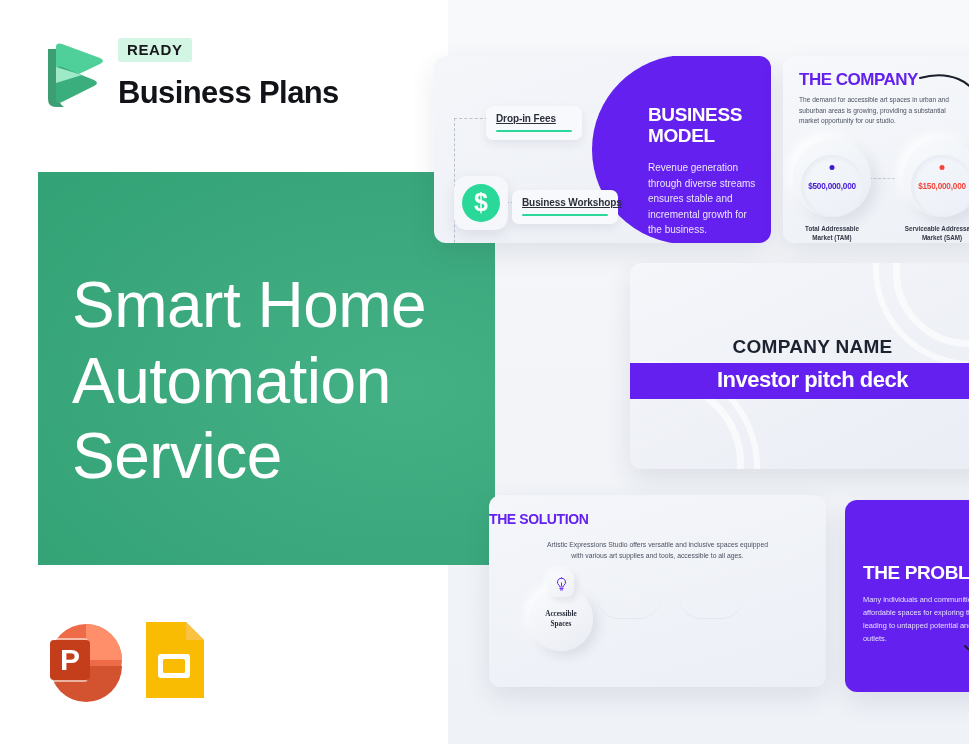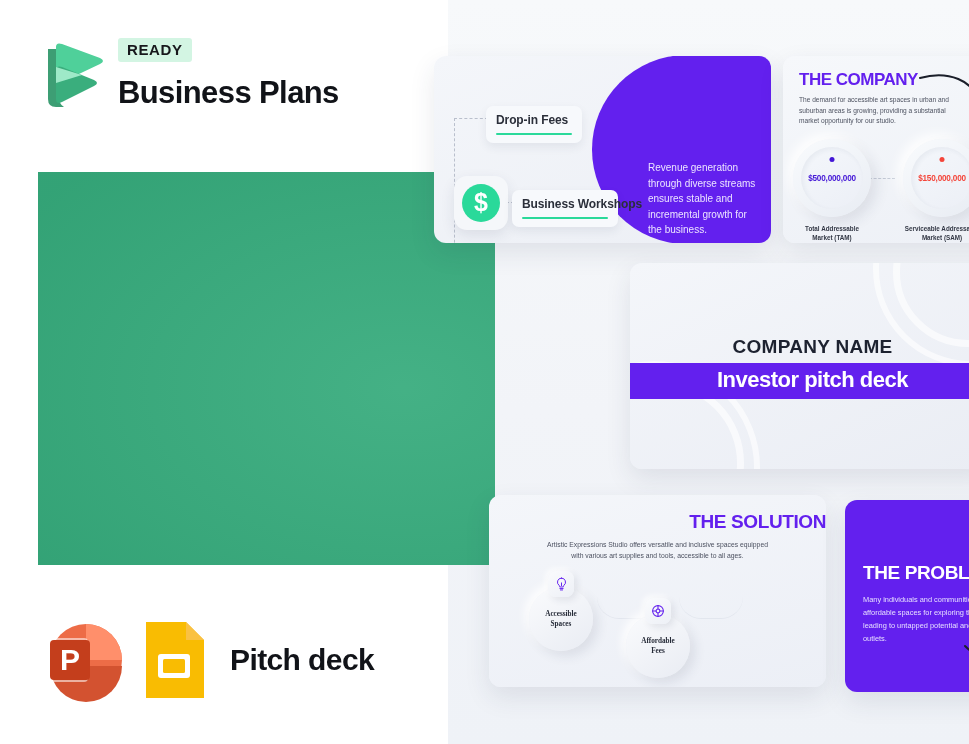--- a/index.html
+++ b/index.html
@@ -60,21 +60,21 @@
   #slide-bm { left: 434px; top: 56px; width: 337px; height: 187px;
               background: linear-gradient(160deg,#f4f6fa 0%, #eceff5 100%); }
   #slide-bm .blob { position: absolute; right: -1px; top: -1px; width: 180px; height: 189px;
      background: #6320ee; border-radius: 125px 12px 12px 125px; }
   .bm-head { position: absolute; left: 214px; top: 48px; width: 120px;
              color:#fff; font-size: 19px; font-weight: 800; line-height:1.12; letter-spacing:-.4px; white-space: pre-line; }
   .bm-body { position: absolute; left: 214px; top: 104px; width: 114px;
              color: #ece4ff; font-size: 10px; line-height: 1.55; }
   .bm-chip { position: absolute; background: #f7f9fc; border-radius: 7px; padding: 7px 10px 8px;
              box-shadow: 0 4px 10px rgba(40,50,80,.08); }
-  .bm-chip .t { font-size: 12px; font-weight: 800; color: #2b2f3a; white-space: nowrap; letter-spacing:-.1px; }
+  .bm-chip .t { font-size: 10px; font-weight: 800; color: #2b2f3a; white-space: nowrap; letter-spacing:-.1px;text-decoration:underline; }
   .bm-chip .bar { height: 2.2px; background: #2ad99a; border-radius: 2px; margin-top: 6px; }
   .bm-money { position: absolute; left: 20px; top: 120px; width: 54px; height: 54px;
               background: #f5f7fa; border-radius: 13px; box-shadow: 0 5px 14px rgba(40,50,80,.10);
               display:flex; align-items:center; justify-content:center; }
   .bm-money .circ { width: 38px; height: 38px; border-radius: 50%; background: #2ad99a;
               display:flex; align-items:center; justify-content:center;
               color:#fff; font-size: 25px; font-weight: 700; line-height: 1; padding-bottom:2px; }
   .dash-v { position: absolute; border-left: 1.3px dashed #b9bfcc; }
   .dash-h { position: absolute; border-top: 1.3px dashed #b9bfcc; }
 
@@ -82,21 +82,21 @@
   #slide-mkt { left: 783px; top: 56px; width: 250px; height: 187px;
                background: linear-gradient(165deg,#f6f8fb 0%,#edf0f6 100%); }
   .mkt-title { position: absolute; left: 16px; top: 14px; color: #6320ee;
                font-size: 17px; font-weight: 800; letter-spacing: -.5px; }
   .mkt-desc { position: absolute; left: 16px; top: 39px; width: 155px;
               font-size: 6.6px; line-height: 1.62; color: #4d5260; }
   .mkt-col { position: absolute; top: 83px; width: 86px; text-align: center; }
   .mkt-disc { position: relative; width: 78px; height: 78px; margin: 0 auto;
               border-radius: 50%; background: linear-gradient(145deg,#f9fbfd,#e8ecf3);
               box-shadow: 6px 6px 14px rgba(40,50,80,.10), -5px -5px 12px rgba(255,255,255,.95);
-              display:flex; align-items:center; justify-content:center; }
+              display:flex; align-items:flex-end; justify-content:center; }
   .mkt-disc .inner { width: 62px; height: 62px; border-radius: 50%;
               background: linear-gradient(145deg,#f4f7fb,#eceff6);
               box-shadow: inset 2px 2px 5px rgba(40,50,80,.06); position: relative;
               display:flex; align-items:center; justify-content:center; }
   .mkt-dot { position: absolute; top: 10px; left: 50%; transform: translateX(-50%);
              width: 5px; height: 5px; border-radius: 50%; }
   .mkt-val { font-size: 8.2px; font-weight: 800; letter-spacing: -.2px; }
   .mkt-cap { margin-top: 7px; font-size: 6.3px; font-weight: 700; color: #333845; line-height: 1.45; white-space: pre-line; }
   .mkt-conn { position: absolute; top: 122px; border-top: 1.2px dashed #c3c9d5; }
 
@@ -106,22 +106,22 @@
   .co-ring { position: absolute; border: 7px solid rgba(255,255,255,.62); border-radius: 50%; }
   .co-name { position: absolute; left: 0; right: 0; top: 73px; text-align: center;
              font-size: 19px; font-weight: 800; color: #1d2230; letter-spacing: .3px; }
   .co-band { position: absolute; left: -4px; right: -4px; top: 100px; height: 36px; background: #6320ee; }
   .co-sub { position: absolute; left: 0; right: 0; top: 104px; text-align:center;
             font-size: 22px; font-weight: 800; color: #fff; letter-spacing: -.5px; }
 
   
   #slide-sol { left: 489px; top: 495px; width: 337px; height: 192px;
                background: linear-gradient(165deg,#f4f6fa 0%,#eceff6 100%); }
-  .sol-title { position: absolute; left: 0; right: 0; top: 16px; text-align: right;
-               color: #6320ee; font-size: 19px; font-weight: 800; letter-spacing: -.4px; }
+  .sol-title { position: absolute; left: 0; right: 0; top: 16px; text-align: left;
+               color: #6320ee; font-size: 14px; font-weight: 800; letter-spacing: -.4px; }
   .sol-desc { position: absolute; left: 0; right: 0; top: 44px; text-align: center;
               font-size: 6.8px; line-height: 1.68; color: #4c5160; padding: 0 58px; }
   .sol-node { position: absolute; text-align: center; }
   .sol-circle { width: 64px; height: 64px; border-radius: 50%;
      background: linear-gradient(145deg,#fafbfd,#e9ecf3);
      box-shadow: 5px 5px 12px rgba(40,50,80,.10), -4px -4px 10px rgba(255,255,255,.9);
      display:flex; align-items:center; justify-content:center;font-family:Liberation Serif, serif; }
   .sol-circle span { font-size: 7.2px; font-weight: 800; color: #262b38; line-height:1.4; white-space: pre-line; }
   .sol-badge { position: absolute; top: -16px; left: 50%; transform: translateX(-50%);
      width: 26px; height: 26px; border-radius: 8px;
@@ -152,20 +152,23 @@
       <path d="M18 34 L18 62 Q18 68 24 65 L56 49 Q62 46 56 43 L24 30 Q18 28 18 34 Z" fill="#3aae7d"></path>
       <path d="M18 30 L18 46 L44 38 Z" fill="#9ee9c8"></path>
     </svg>
     <div class="logo-text">
       <div class="ready-badge">READY</div>
       <div class="brand-name">Business Plans</div>
     </div>
   </div>
 
   <div class="green-panel"></div>
+  <div class="hero-title">Smart Home
+Automation
+Service</div>
 
   <div class="slide" id="slide-bm">
     <div class="blob"></div>
 
     <div class="dash-v" style="left:20px; top:62px; height:145px;"></div>
     <div class="dash-h" style="left:20px; top:62px; width:34px;"></div>
     <div class="dash-h" style="left:62px; top:146px; width:18px;"></div>
 
     <div class="bm-money">
       <div class="circ">$</div>
@@ -173,20 +176,22 @@
 
     <div class="bm-chip" style="left:52px; top:50px; width:96px;">
       <div class="t">Drop-in Fees</div>
       <div class="bar"></div>
     </div>
     <div class="bm-chip" style="left:78px; top:134px; width:106px;">
       <div class="t">Business Workshops</div>
       <div class="bar"></div>
     </div>
 
+    <div class="bm-head">BUSINESS
+MODEL</div>
     <div class="bm-body">Revenue generation through diverse streams ensures stable and incremental growth for the business.</div>
   </div>
 
   <div class="slide" id="slide-mkt">
     <div class="mkt-title">THE COMPANY</div>
     <svg style="position:absolute; left:135px; top:16px;" width="72" height="42" viewBox="0 0 72 42">
       <path d="M2 6 C30 -2 56 8 62 32" stroke="#1b1f2a" stroke-width="2" fill="none" stroke-linecap="round"></path>
       <path d="M54 26 L63 35 L66 23" stroke="#1b1f2a" stroke-width="2" fill="none" stroke-linecap="round" stroke-linejoin="round"></path>
     </svg>
     <div class="mkt-desc">The demand for accessible art spaces in urban and suburban areas is growing, providing a substantial market opportunity for our studio.</div>
@@ -239,33 +244,20 @@
           <path d="M12 2a7.5 7.5 0 0 0-4.6 13.4c.7.6 1.1 1.3 1.1 2.1v1h7v-1c0-.8.4-1.5 1.1-2.1A7.5 7.5 0 0 0 12 2z"></path>
           <path d="M9 21.5h6M10 24h4M12 11v5"></path>
         </svg>
       </div>
       <div class="sol-circle">
         <span>Accessible
 Spaces</span>
       </div>
     </div>
 
-    <div class="sol-node" style="left:137px; top:119px;">
-      <div class="sol-badge">
-        <svg width="14" height="14" viewBox="0 0 24 24" fill="none" stroke="#6320ee" stroke-width="1.8">
-          <circle cx="12" cy="12" r="9.2"></circle>
-          <circle cx="12" cy="12" r="3.3"></circle>
-          <path d="M12 2.8v6M12 15.2v6M2.8 12h6M15.2 12h6" stroke-linecap="round"></path>
-        </svg>
-      </div>
-      <div class="sol-circle">
-        <span>Affordable
-Fees</span>
-      </div>
-    </div>
 
   </div>
 
   <div class="slide" id="slide-prb">
     <div class="prb-title">THE PROBLEM</div>
     <div class="prb-desc">Many individuals and communities lack accessible, affordable spaces for exploring their artistic talents, leading to untapped potential and limited creative outlets.</div>
     <svg style="position:absolute; left:118px; top:140px;" width="70" height="30" viewBox="0 0 70 30">
       <path d="M2 6 C22 26 48 24 66 4" stroke="#1b1f2a" stroke-width="2" fill="none" stroke-linecap="round"></path>
     </svg>
   </div>
@@ -282,16 +274,15 @@
 
     <svg class="fmt-icon slides" viewBox="0 0 68 84">
       <path d="M6 4h40l18 18v58H6z" fill="#f9bc02"></path>
       <path d="M46 4l18 18H46z" fill="#fde293"></path>
       <path d="M46 4l18 18H46z" fill="#fde293"></path>
       <path d="M46 22h18L46 4z" fill="#f7a600" opacity=".55"></path>
       <rect x="18" y="36" width="32" height="24" rx="3" fill="#ffffff"></rect>
       <rect x="23" y="41" width="22" height="14" rx="1.5" fill="#f9bc02"></rect>
     </svg>
 
-    <div class="fmt-label">Pitch deck</div>
   </div>
 
 </div>
 
 </body></html>

